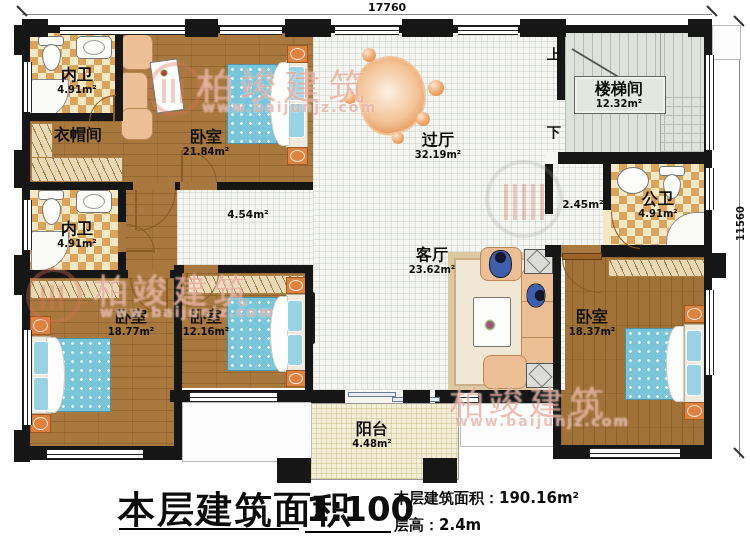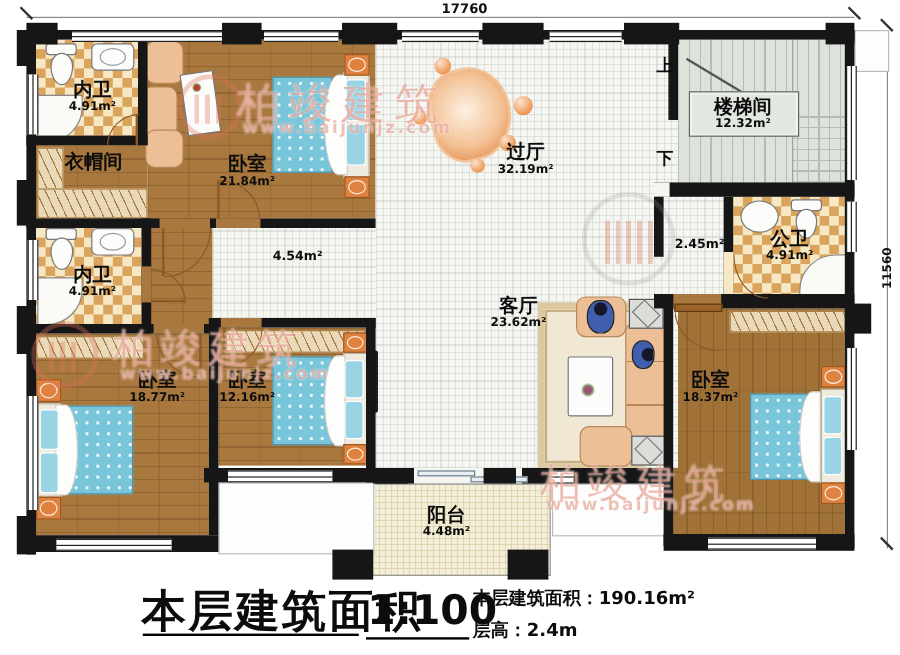--- a/index.html
+++ b/index.html
@@ -272,21 +272,21 @@
   <span class="rname">衣帽间</span>
 </div>
 <div class="rlabel" style="left:77px;top:220px">
   <span class="rname">内卫</span>
   <span class="rarea">4.91m²</span>
 </div>
 <div class="rlabel" style="left:206px;top:128px">
   <span class="rname">卧室</span>
   <span class="rarea">21.84m²</span>
 </div>
-<div class="rlabel" style="left:438px;top:118px">
+<div class="rlabel" style="left:438px;top:131px">
   <span class="rname">过厅</span>
   <span class="rarea">32.19m²</span>
 </div>
 <div class="rlabel" style="left:619px;top:80px">
   <span class="rname">楼梯间</span>
   <span class="rarea">12.32m²</span>
 </div>
 <div class="rlabel" style="left:658px;top:190px">
   <span class="rname">公卫</span>
   <span class="rarea">4.91m²</span>

